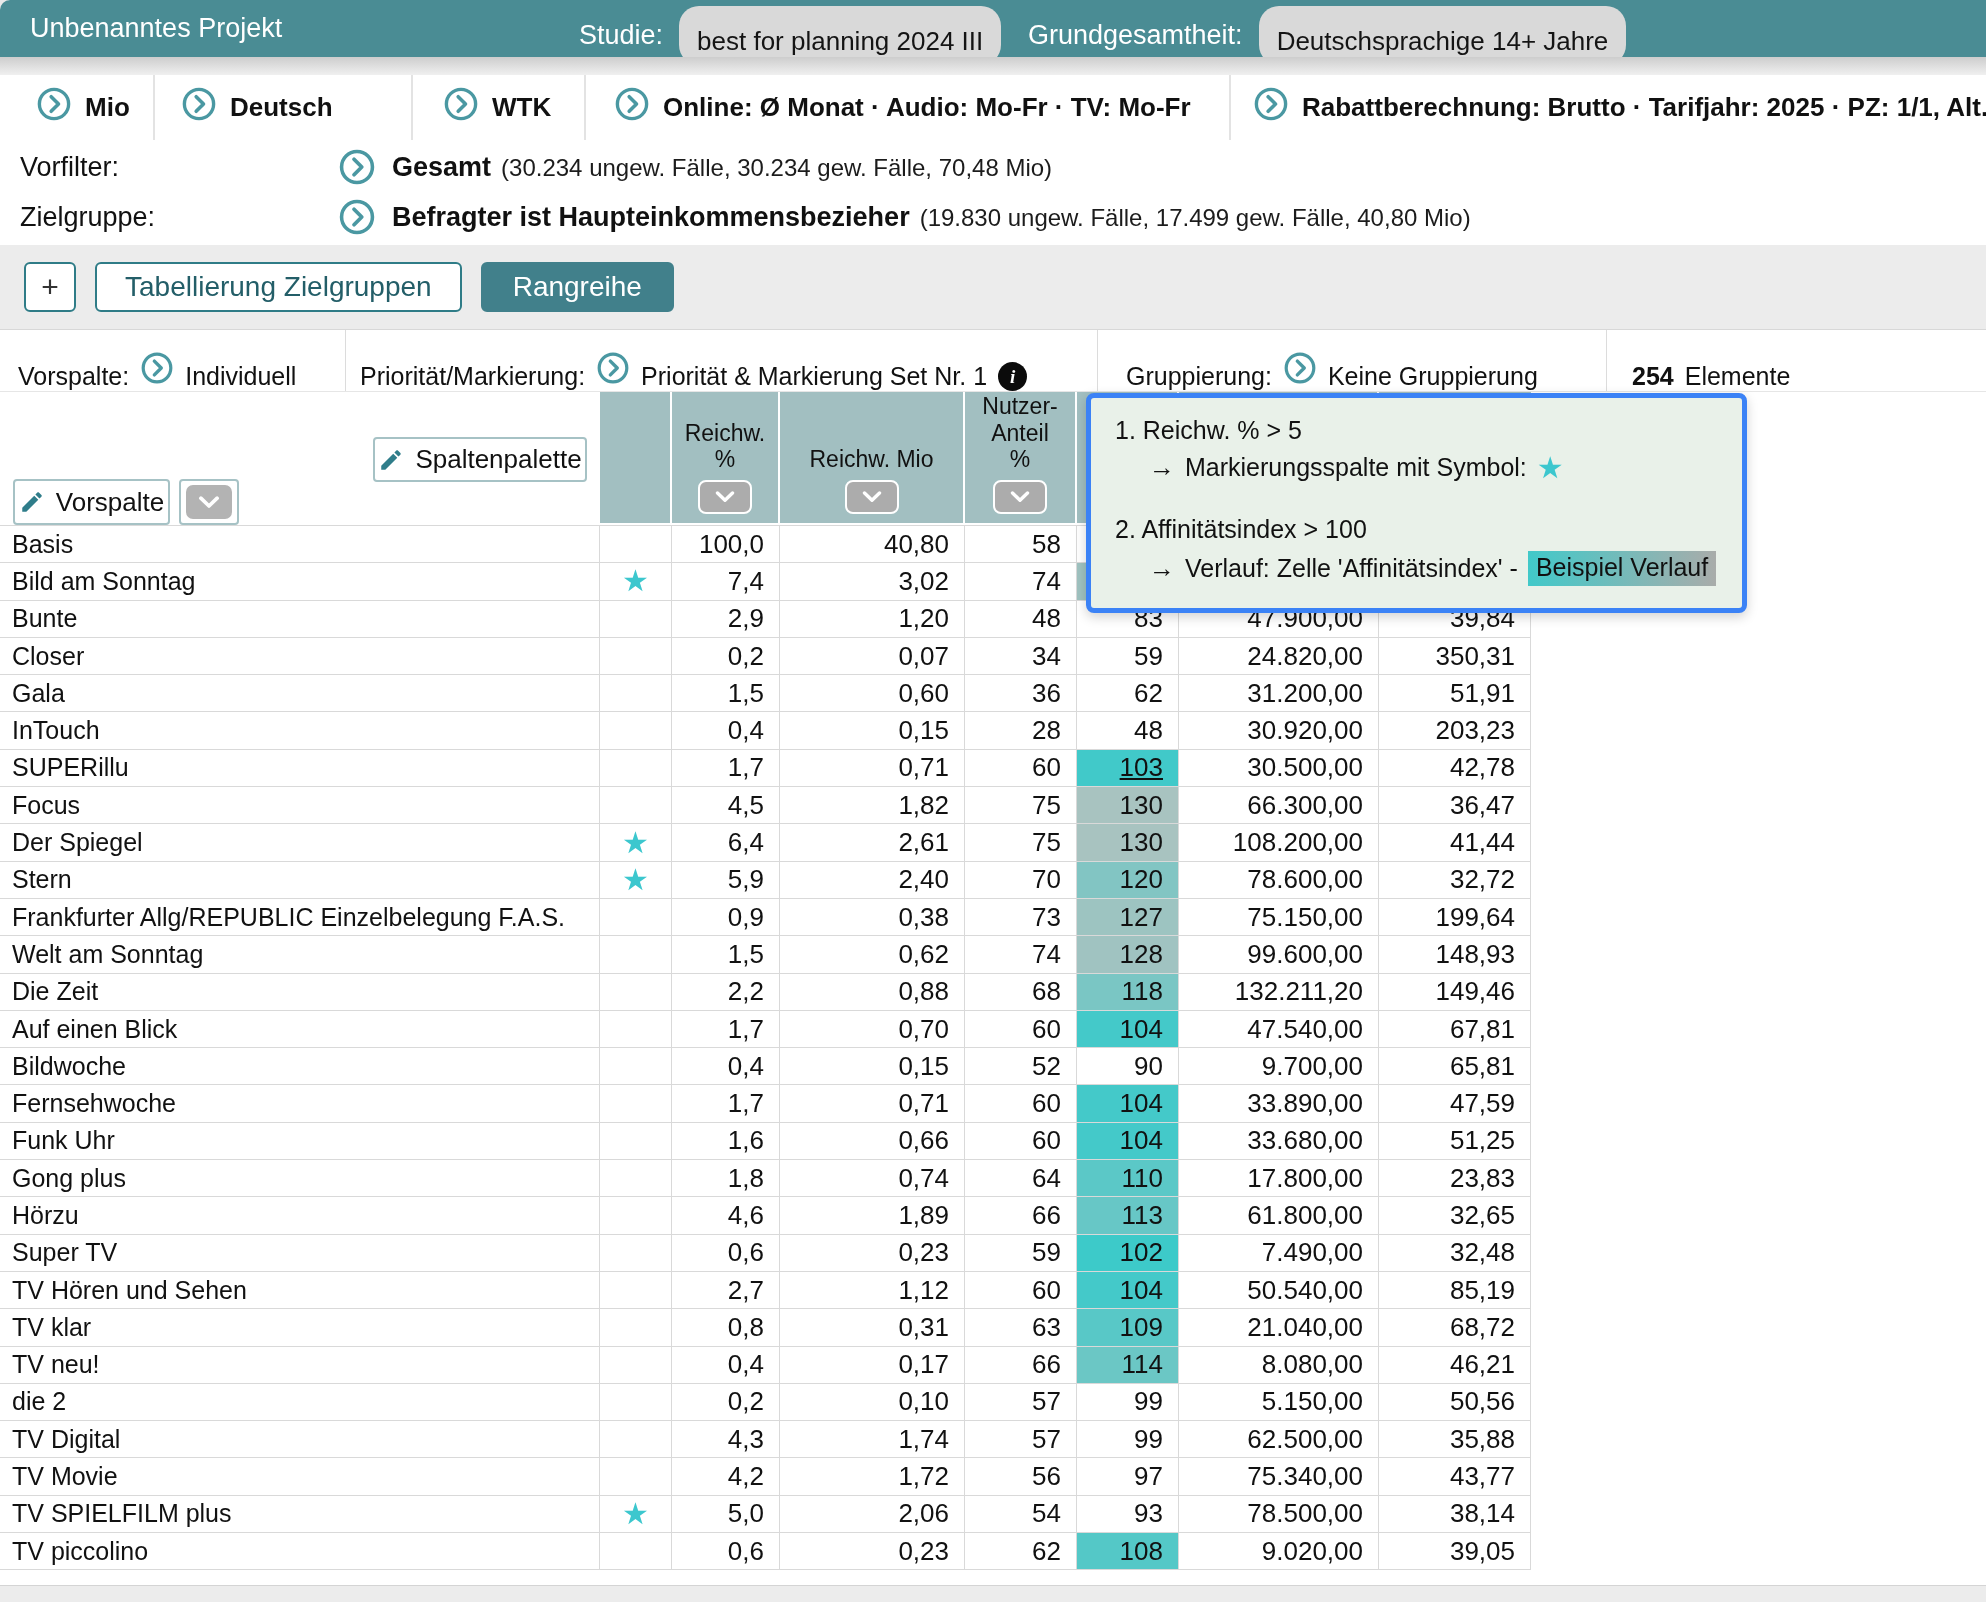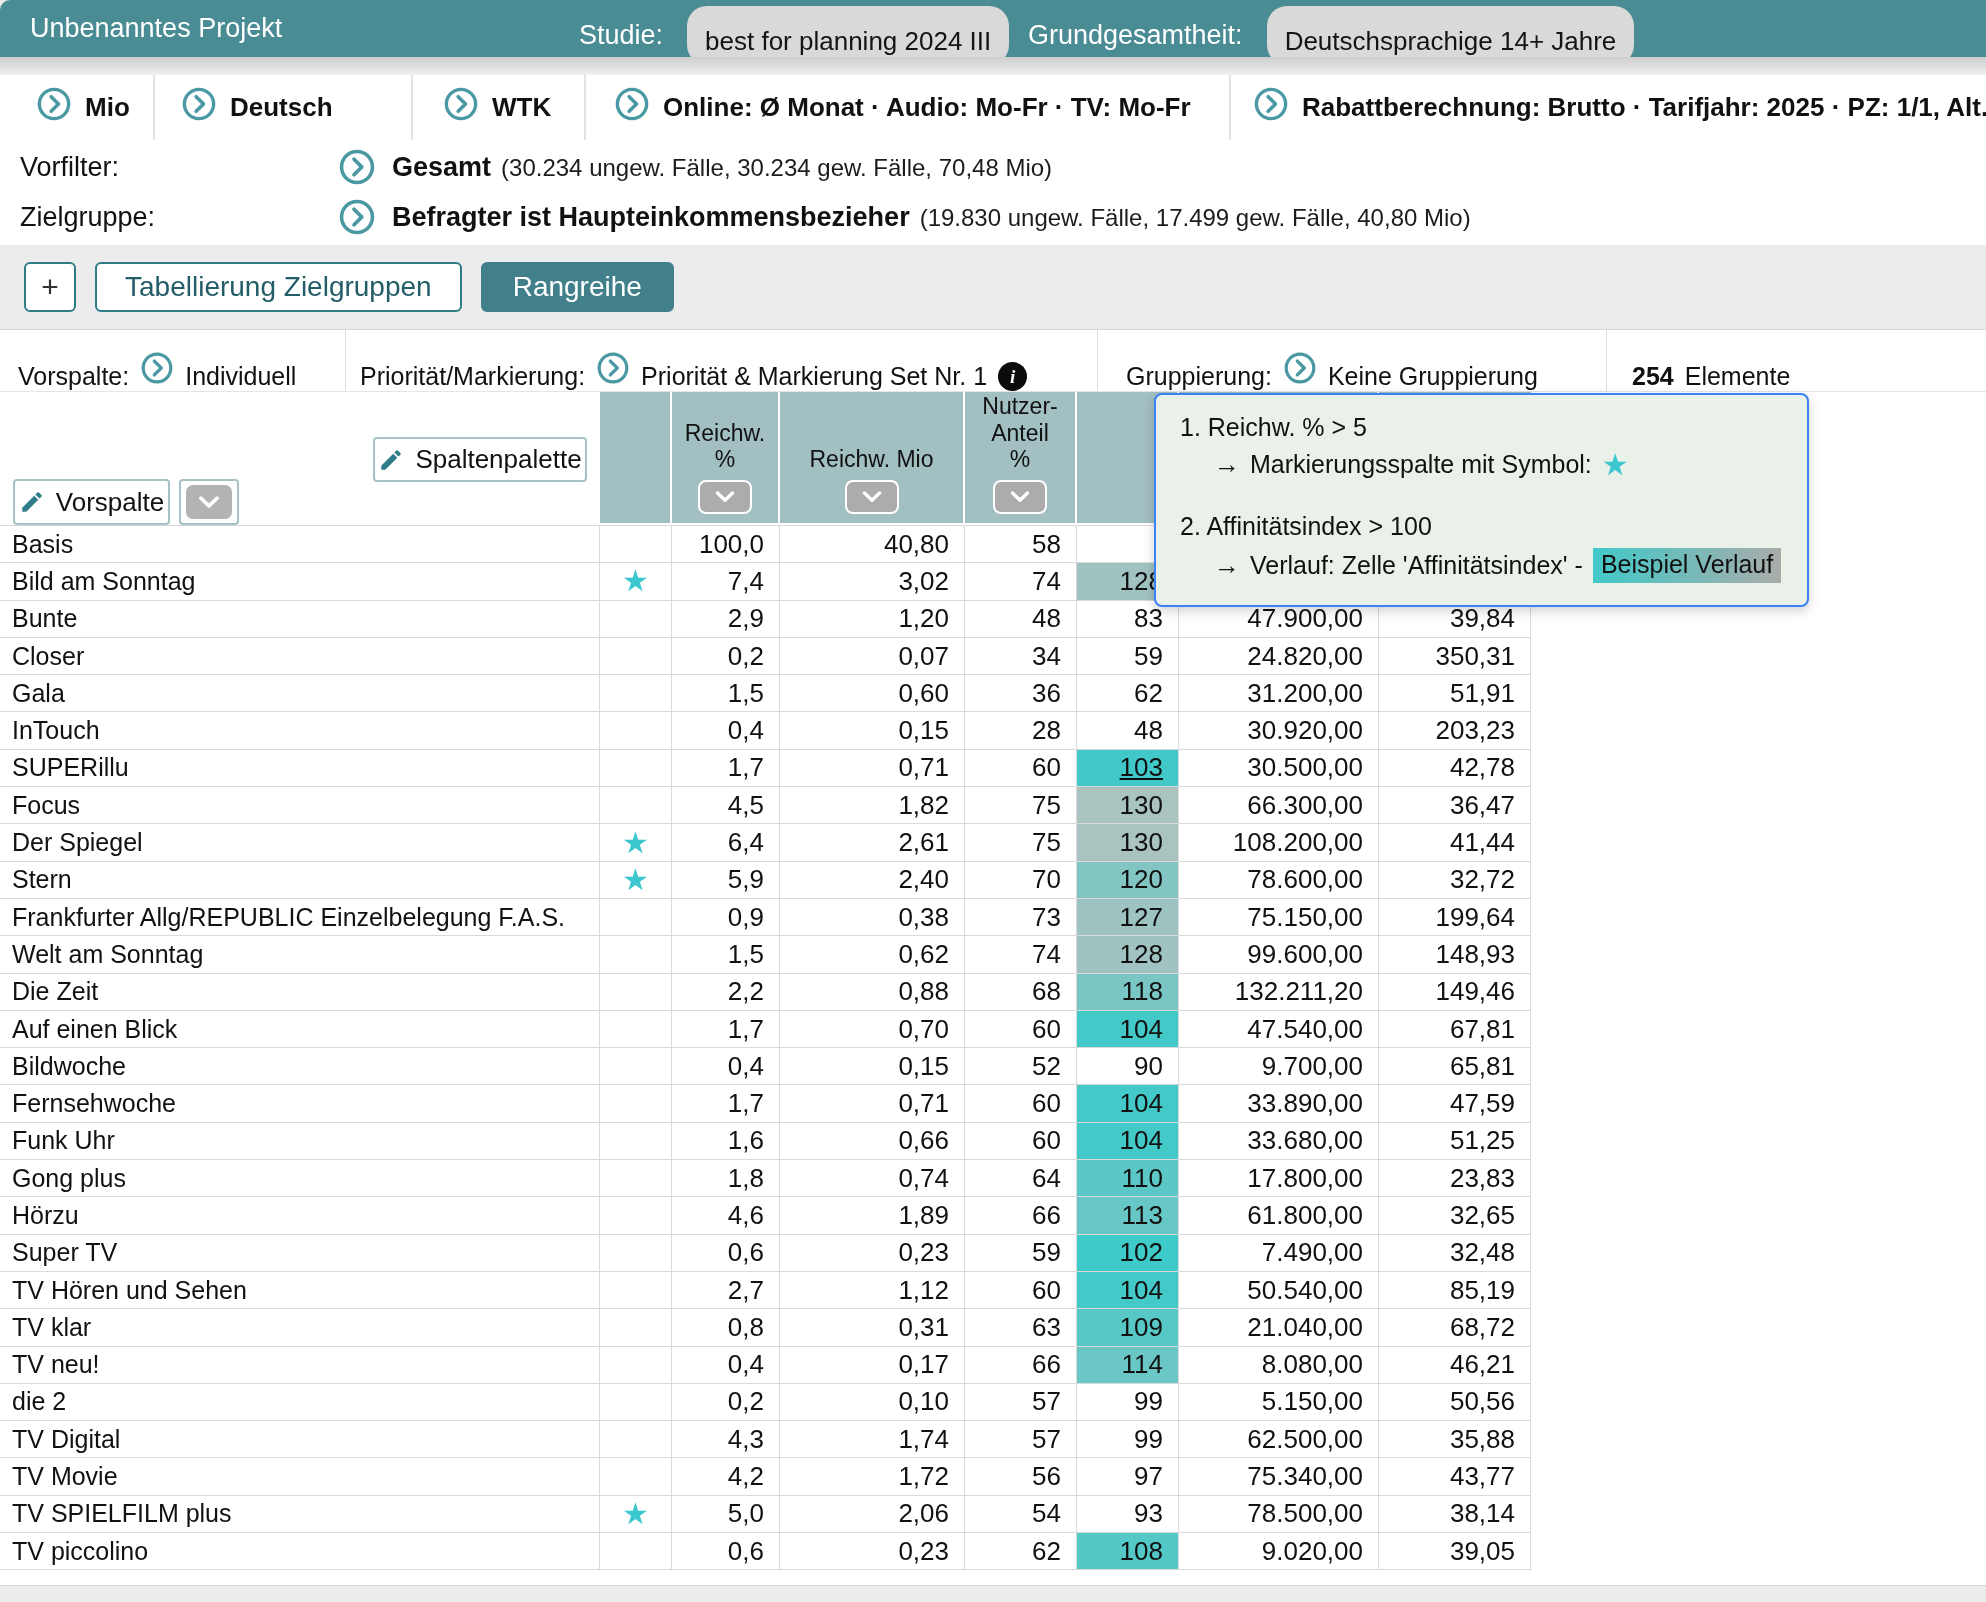--- a/index.html
+++ b/index.html
@@ -4,21 +4,21 @@
 <style>
   *{margin:0;padding:0;box-sizing:border-box}
   html,body{width:1986px;height:1602px}
   body{font-family:"Liberation Sans","DejaVu Sans",sans-serif;background:#ececec;color:#111}
   .page{position:relative;width:1986px;height:1602px;overflow:hidden;background:#fff}
 
   
   .topbar{position:absolute;left:0;top:0;width:100%;height:57px;background:#4A8C94;border-top-left-radius:10px}
   .corner-sliver{position:absolute;left:0;top:0;width:8px;height:75px;background:#e9e9e9}
   .tb-title{position:absolute;left:30px;top:0;line-height:57px;color:#fff;font-size:27px}
-  .tb-group{position:absolute;top:0;height:71px;display:flex;align-items:center;gap:24px;color:#fff;font-size:27px}
+  .tb-group{position:absolute;top:0;height:71px;display:flex;align-items:center;gap:16px;color:#fff;font-size:27px}
   .tb-group.g1{left:579px}
   .tb-group.g2{left:1028px}
   .pill{background:#D9D9D9;color:#141414;font-size:26px;line-height:1;padding:22px 18px 11px;border-radius:20px;white-space:nowrap}
   .topshadow{position:absolute;top:57px;left:0;width:100%;height:18px;background:linear-gradient(#cdcdcd,#f0f0f0)}
 
   
   .toolbar{position:absolute;top:75px;left:0;width:100%;height:65px;background:#fff;display:flex}
   .tseg{display:flex;align-items:center;gap:13px;border-right:2px solid #e3e3e3;font-weight:bold;font-size:26px;padding-left:26px;overflow:hidden;white-space:nowrap}
   .tseg:nth-child(1){width:155px;padding-left:36px}
   .tseg:nth-child(2){width:258px;}
@@ -71,21 +71,21 @@
 
   .tbody{position:absolute;left:0;top:133px;width:1531px;border-top:1px solid #D9D9D9}
   .trow{display:grid;grid-template-columns:600px 72px 108px 185px 112px 102px 200px 152px;height:37.3px;border-bottom:1px solid #D9D9D9;background:#fff}
   .td{border-right:1px solid #D9D9D9;display:flex;align-items:center;font-size:26px;overflow:hidden}
   .td.name{padding-left:12px;font-size:25px;white-space:nowrap}
   .td.num{justify-content:flex-end;padding-right:15px}
   .td.marker{justify-content:center}
   .star{color:#3CC7CE;font-size:30px;line-height:1}
 
   
-  .tooltip{position:absolute;left:1154px;top:1px;background:#E9F1E9;border:2px solid #3b82f6;border-radius:8px;box-shadow:0 4px 12px rgba(0,0,0,0.18);padding:18px 26px 22px 24px;font-size:25px;z-index:6;white-space:nowrap}
+  .tooltip{position:absolute;left:1086px;top:1px;background:#E9F1E9;border:5px solid #3b82f6;border-radius:8px;box-shadow:0 4px 12px rgba(0,0,0,0.18);padding:18px 26px 22px 24px;font-size:25px;z-index:6;white-space:nowrap}
   .tt-line2{padding-left:34px;margin-top:7px;display:flex;align-items:center;gap:10px}
   .tt-arrow{font-weight:bold;font-size:26px}
   .tt-star{color:#3CC7CE;font-size:30px;line-height:1}
   .tt-rule2{margin-top:32px}
   .tt-highlight{background:linear-gradient(90deg,#41C9C9,#A9ACAA);padding:2px 8px 4px}
 
   
   .hscroll{position:absolute;left:0;top:1585px;width:100%;height:17px;background:#ECECEC;border-top:1px solid #D4D4D4}
 </style>
 </head>

